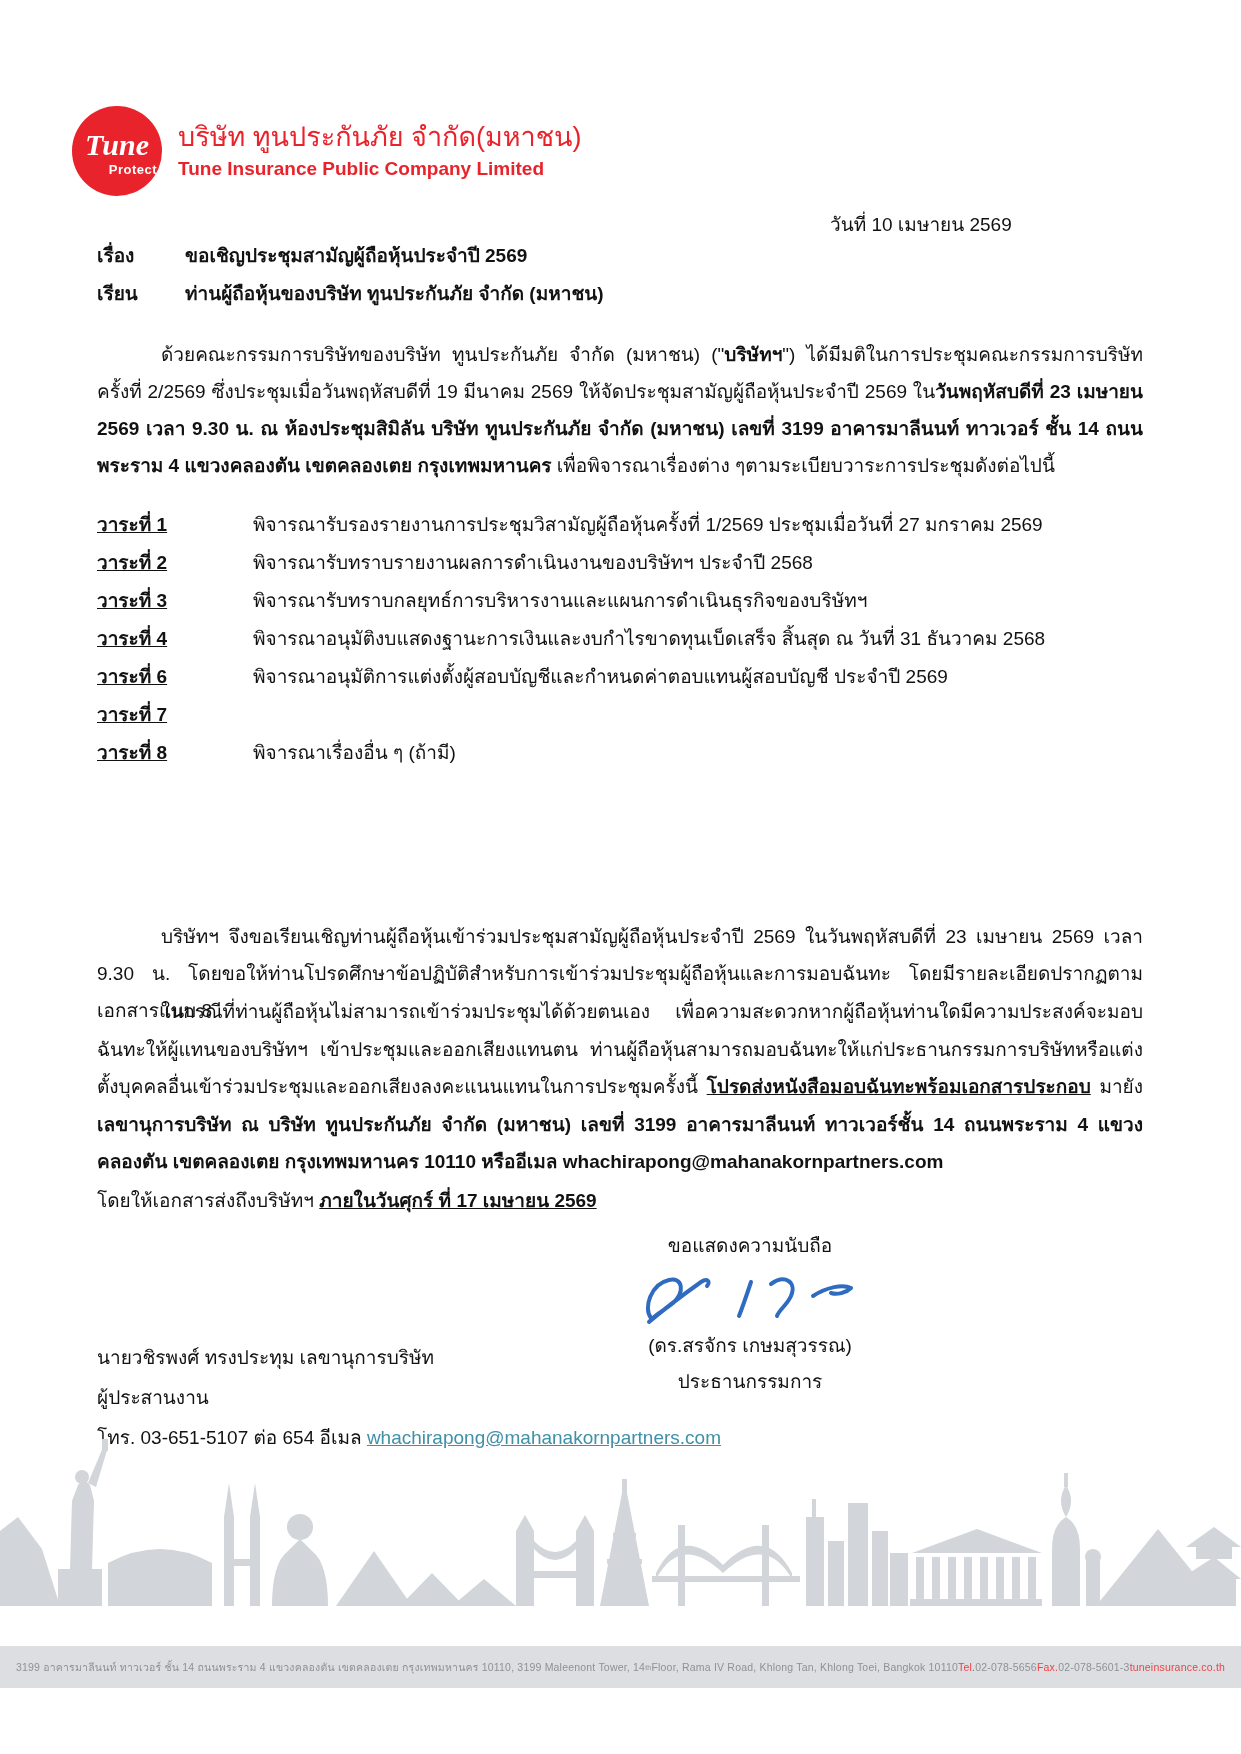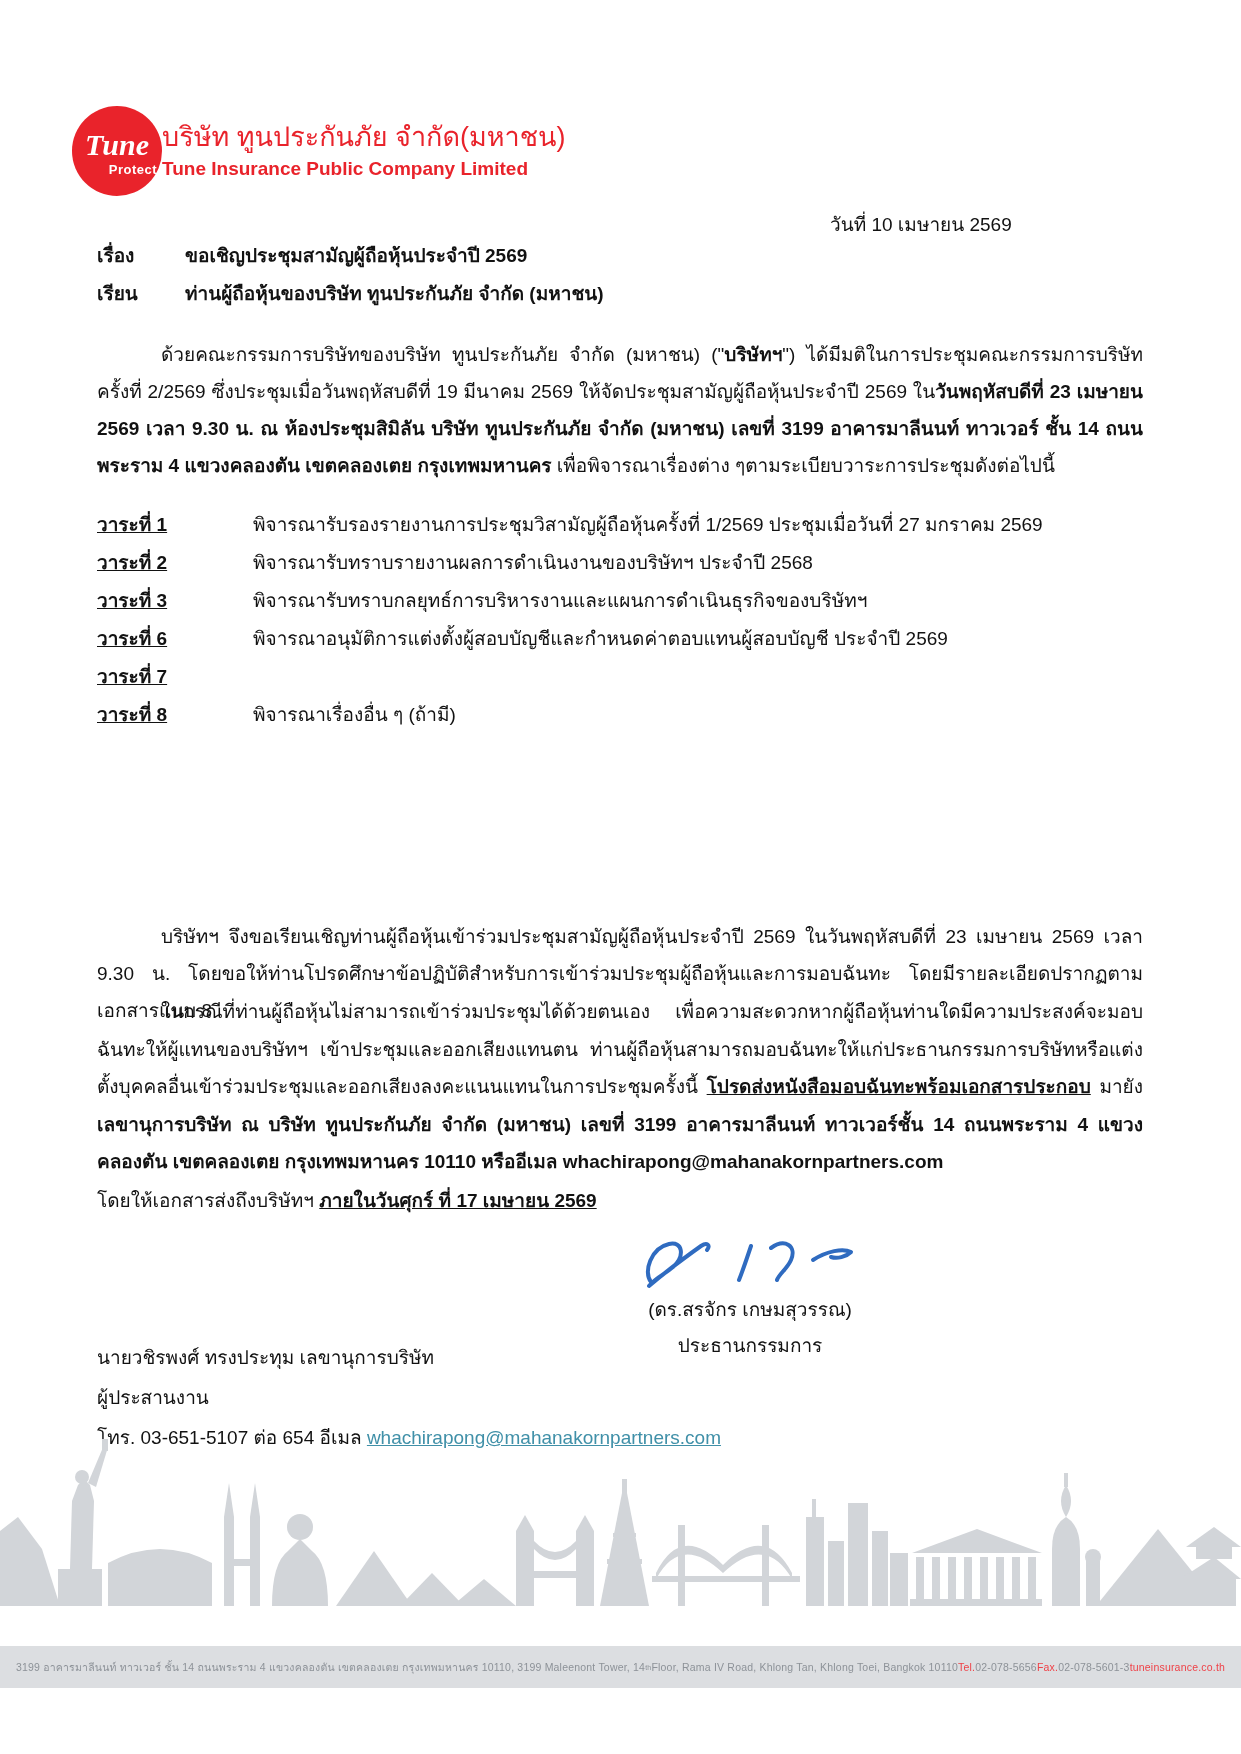--- a/index.html
+++ b/index.html
@@ -6,21 +6,21 @@
   html,body { background:#ffffff; }
   .page {
     position:relative; width:1241px; height:1754px; margin:0 auto;
     background:#ffffff; overflow:hidden; color:#121212;
     font-family:"Liberation Sans","DejaVu Sans",sans-serif;
     font-size:19px;
   }
   .abs { position:absolute; }
 
   
-  .logo-wrap { top:106px; left:72px; display:flex; align-items:center; }
+  .logo-wrap { top:106px; left:72px; display:flex; align-items:center; gap:16px; }
   .logo-circle {
     width:90px; height:90px; border-radius:50%;
     display:flex; flex-direction:column; align-items:center; justify-content:center;
     color:#fff; line-height:1;
   }
   .logo-tune { font-family:"Liberation Serif","DejaVu Serif",serif; font-style:italic; font-weight:bold; font-size:30px; margin-top:4px;}
   .logo-protect { font-size:13px; font-weight:bold; letter-spacing:.5px; margin-top:3px;margin-left:32px;}
   .company-names { display:flex; flex-direction:column; gap:4px; }
   .company-th { font-size:27px; line-height:1.15; }
   .company-en { font-size:19px; font-weight:bold; }
@@ -102,20 +102,24 @@
     </div>
     <div class="agenda-item">
       <span class="agenda-label"><span>วาระที่ 2</span></span>
       <span class="agenda-text">พิจารณารับทราบรายงานผลการดำเนินงานของบริษัทฯ ประจำปี 2568</span>
     </div>
     <div class="agenda-item">
       <span class="agenda-label"><span>วาระที่ 3</span></span>
       <span class="agenda-text">พิจารณารับทราบกลยุทธ์การบริหารงานและแผนการดำเนินธุรกิจของบริษัทฯ</span>
     </div>
     <div class="agenda-item">
+      <span class="agenda-label"><span>วาระที่ 4</span></span>
+      <span class="agenda-text">พิจารณาอนุมัติงบแสดงฐานะการเงินและงบกำไรขาดทุนเบ็ดเสร็จ สิ้นสุด ณ วันที่ 31 ธันวาคม 2568</span>
+    </div>
+    <div class="agenda-item">
       <span class="agenda-label"><span>วาระที่ 6</span></span>
       <span class="agenda-text">พิจารณาอนุมัติการแต่งตั้งผู้สอบบัญชีและกำหนดค่าตอบแทนผู้สอบบัญชี ประจำปี 2569</span>
     </div>
     <div class="agenda-item">
       <span class="agenda-label"><span>วาระที่ 7</span></span>
     </div>
     <div class="agenda-item">
       <span class="agenda-label"><span>วาระที่ 8</span></span>
       <span class="agenda-text">พิจารณาเรื่องอื่น ๆ (ถ้ามี)</span>
     </div>
@@ -125,20 +129,21 @@
 
   <div class="abs para p3">
     <span>ในกรณีที่ท่านผู้ถือหุ้นไม่สามารถเข้าร่วมประชุมได้ด้วยตนเอง เพื่อความสะดวกหากผู้ถือหุ้นท่านใดมีความประสงค์จะมอบฉันทะให้ผู้แทนของบริษัทฯ เข้าประชุมและออกเสียงแทนตน ท่านผู้ถือหุ้นสามารถมอบฉันทะให้แก่ประธานกรรมการบริษัทหรือแต่งตั้งบุคคลอื่นเข้าร่วมประชุมและออกเสียงลงคะแนนแทนในการประชุมครั้งนี้ </span><span class="bu">โปรดส่งหนังสือมอบฉันทะพร้อมเอกสารประกอบ</span><span> มายัง </span><span class="b">เลขานุการบริษัท ณ บริษัท ทูนประกันภัย จำกัด (มหาชน) เลขที่ 3199 อาคารมาลีนนท์ ทาวเวอร์ชั้น 14 ถนนพระราม 4 แขวงคลองตัน เขตคลองเตย กรุงเทพมหานคร 10110 หรืออีเมล </span><span class="b">whachirapong@mahanakornpartners.com</span>
   </div>
 
   <div class="abs para p4">
     <span>โดยให้เอกสารส่งถึงบริษัทฯ </span><span class="bu">ภายในวันศุกร์ ที่ 17 เมษายน 2569</span>
   </div>
 
   <div class="abs sig-block">
+    <div>ขอแสดงความนับถือ</div>
     <svg class="sig-ink" width="230" height="62" viewBox="0 0 230 62">
       <g fill="none" stroke="#2f6bc0" stroke-width="4" stroke-linecap="round" stroke-linejoin="round">
         <path d="M16,52 C8,42 16,18 34,14 C48,11 50,26 38,37 C30,44 20,48 14,56 C28,44 52,26 66,16 C72,12 76,15 72,20"></path>
         <path d="M116,16 C112,28 108,40 104,50"></path>
         <path d="M136,18 C150,8 162,16 156,30 C152,39 144,44 142,50"></path>
         <path d="M178,30 C192,21 208,18 216,22 C211,27 202,29 196,27"></path>
       </g>
     </svg>
     <div class="sig-name">(ดร.สรจักร เกษมสุวรรณ)</div>
     <div class="sig-title">ประธานกรรมการ</div>

